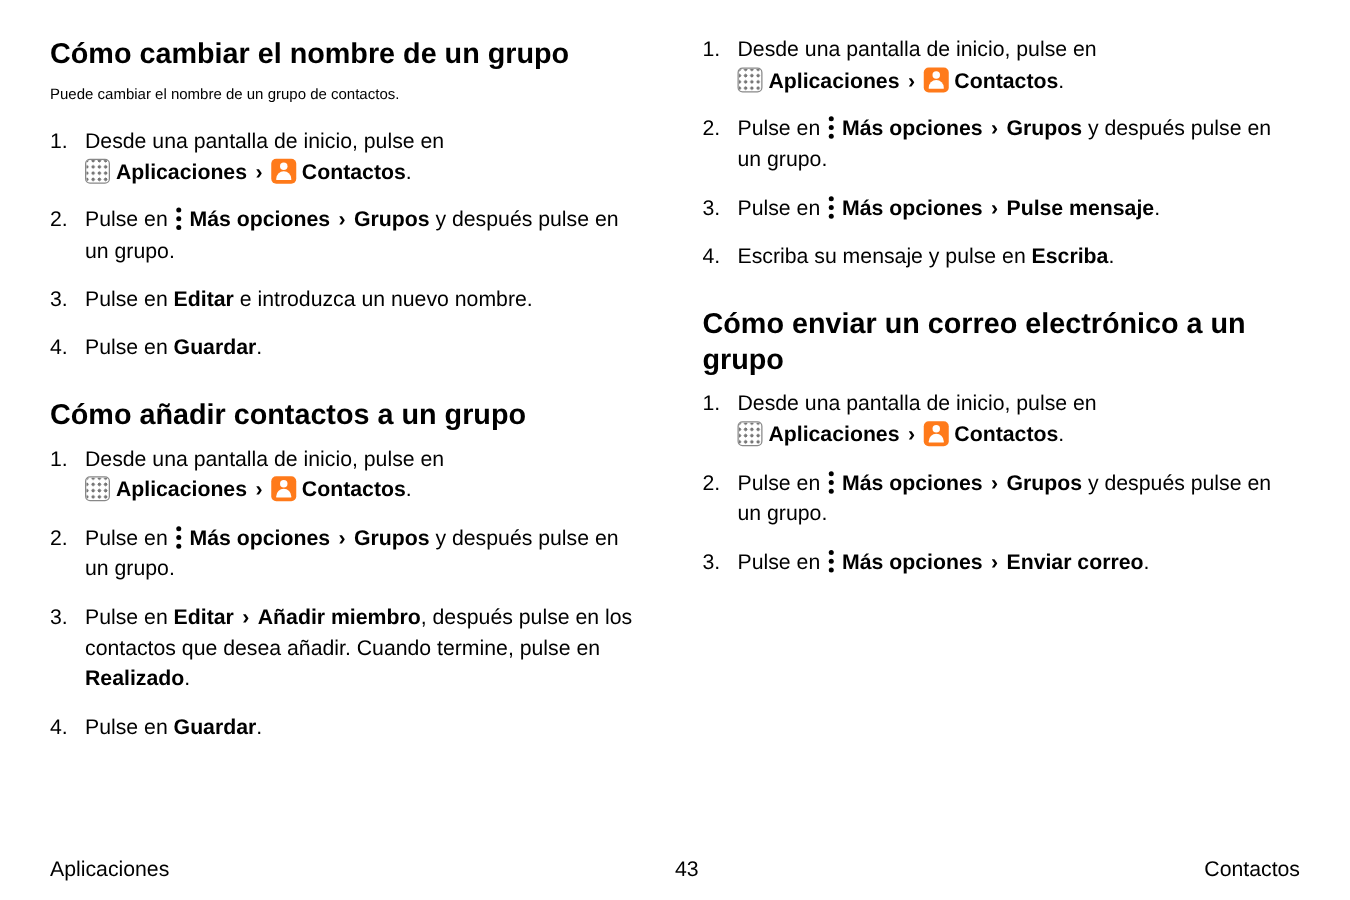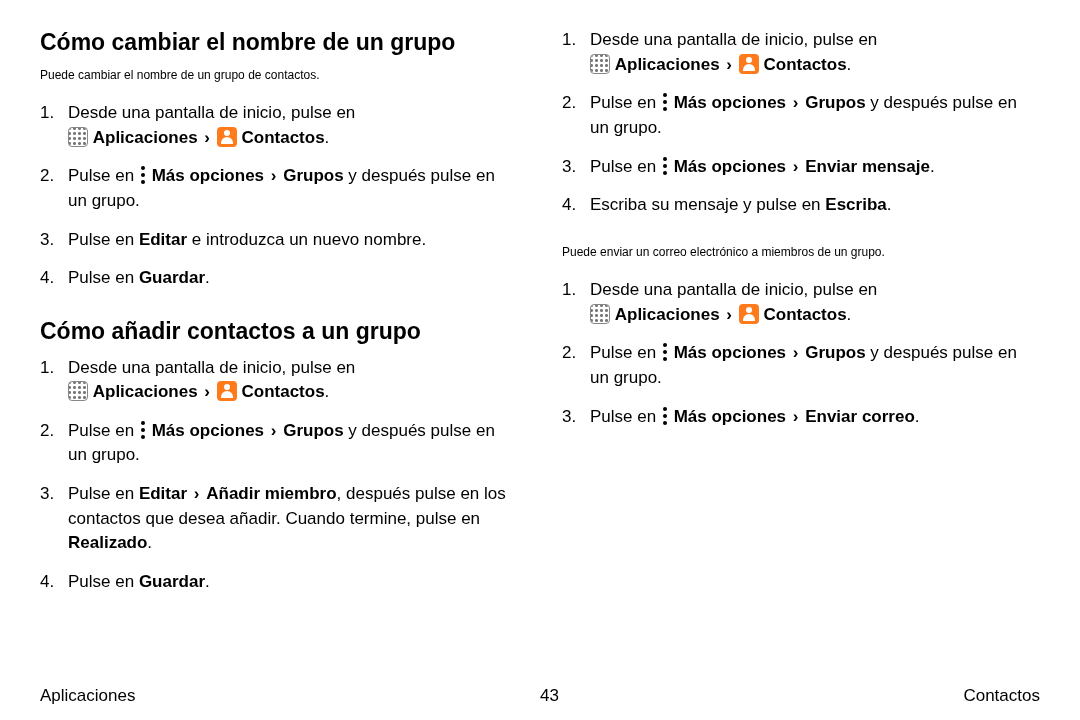--- a/index.html
+++ b/index.html
@@ -202,30 +202,30 @@
         <li>
           <span>Pulse en </span><span class="icon-more"></span>
           <span class="b">Más opciones</span>
           <span class="chev">›</span>
           <span class="b">Grupos</span><span> y después pulse en un grupo.</span>
         </li>
         <li>
           <span>Pulse en </span><span class="icon-more"></span>
           <span class="b">Más opciones</span>
           <span class="chev">›</span>
-          <span class="b">Enviar mensaje</span><span>.</span>
+          <span class="b">Pulse mensaje</span><span>.</span>
         </li>
         <li>
           <span>Escriba su mensaje y pulse en </span><span class="b">Escriba</span><span>.</span>
         </li>
       </ol>
     </div>
 
     <div class="sec">
-      <div class="intro">Puede enviar un correo electrónico a miembros de un grupo.</div>
+      <div class="heading">Cómo enviar un correo electrónico a un grupo</div>
       <ol>
         <li>
           <span>Desde una pantalla de inicio, pulse en </span>
           <span class="nowrap">
             <span class="icon-apps"></span>
             <span class="b">Aplicaciones</span>
             <span class="chev">›</span>
             <span class="icon-contacts"></span>
             <span class="b">Contactos</span><span>.</span>
           </span>

